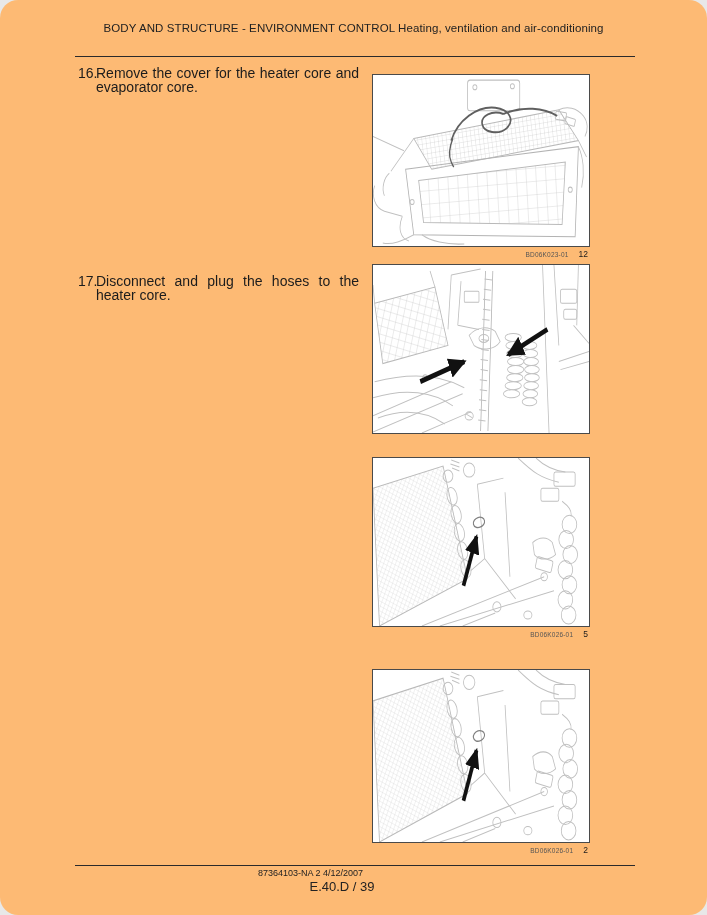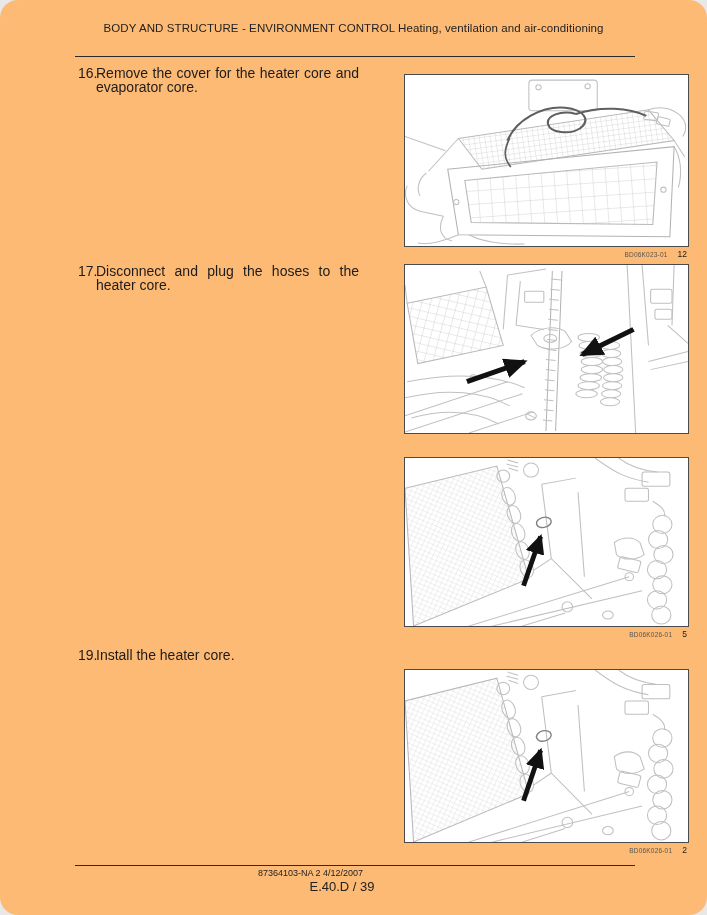--- a/index.html
+++ b/index.html
@@ -16,21 +16,21 @@
     position:absolute; left:75px; width:560px; height:0;
     border-top:1.5px solid #2a2a2a;
   }
   .header-rule { top:56px; }
   .footer-rule { top:865px; }
 
   .step { position:absolute; left:78px; width:294px; font-size:14px; line-height:13.5px; }
   .step-number { position:absolute; left:0; top:0; }
   .step-text { margin-left:18px; width:263px; text-align:justify; }
 
-  .figure { position:absolute; left:404px; width:285px;text-align:center; }
+  .figure { position:absolute; left:372px; width:218px;text-align:center; }
   .figure-box { border:1px solid #4a4a4a; background:#fff; overflow:hidden; }
   .fig-svg { display:block; width:100%; height:100%; }
   .figure-caption {
     display:flex; justify-content:flex-end; align-items:baseline;
     margin-top:2px; gap:10px; padding-right:2px;
   }
   .figure-code { font-size:6.5px; color:#555; letter-spacing:0.2px; }
   .figure-number { font-size:8.5px; color:#1c1c1c; }
 
   .footer-doc  { position:absolute; top:868px; left:0; width:621px; text-align:center; font-size:9px;  color:#222; }
@@ -95,27 +95,23 @@
 
 <div class="page">
 
   <div class="header-title">BODY AND STRUCTURE - ENVIRONMENT CONTROL Heating, ventilation and air-conditioning</div>
   <div class="rule header-rule"></div>
 
   <div class="step" style="top:67px">
     <span class="step-number">16.</span>
     <div class="step-text">Remove the cover for the heater core and evaporator core.</div>
   </div>
-  <div class="step" style="top:265px">
+  <div class="step" style="top:275px">
     <span class="step-number">17.</span>
     <div class="step-text">Disconnect and plug the hoses to the heater core.</div>
-  </div>
-  <div class="step" style="top:649px">
-    <span class="step-number">19.</span>
-    <div class="step-text">Install the heater core.</div>
   </div>
 
   <div class="figure" style="top:74px">
     <div class="figure-box" style="height:171px">
       <svg class="fig-svg" viewBox="0 0 265 167" preserveAspectRatio="none">
         <g stroke="#c0c0c0" fill="none" stroke-width="1">
           <path d="M0,60 L38,74 M2,108 C-2,118 2,130 14,133 L36,138 M36,138 C30,150 34,160 44,162"></path>
           <path d="M20,96 C14,100 10,110 14,118"></path>
           <rect x="116" y="5" width="64" height="30" rx="3"></rect>
           <circle cx="125" cy="12" r="2.5"></circle>

